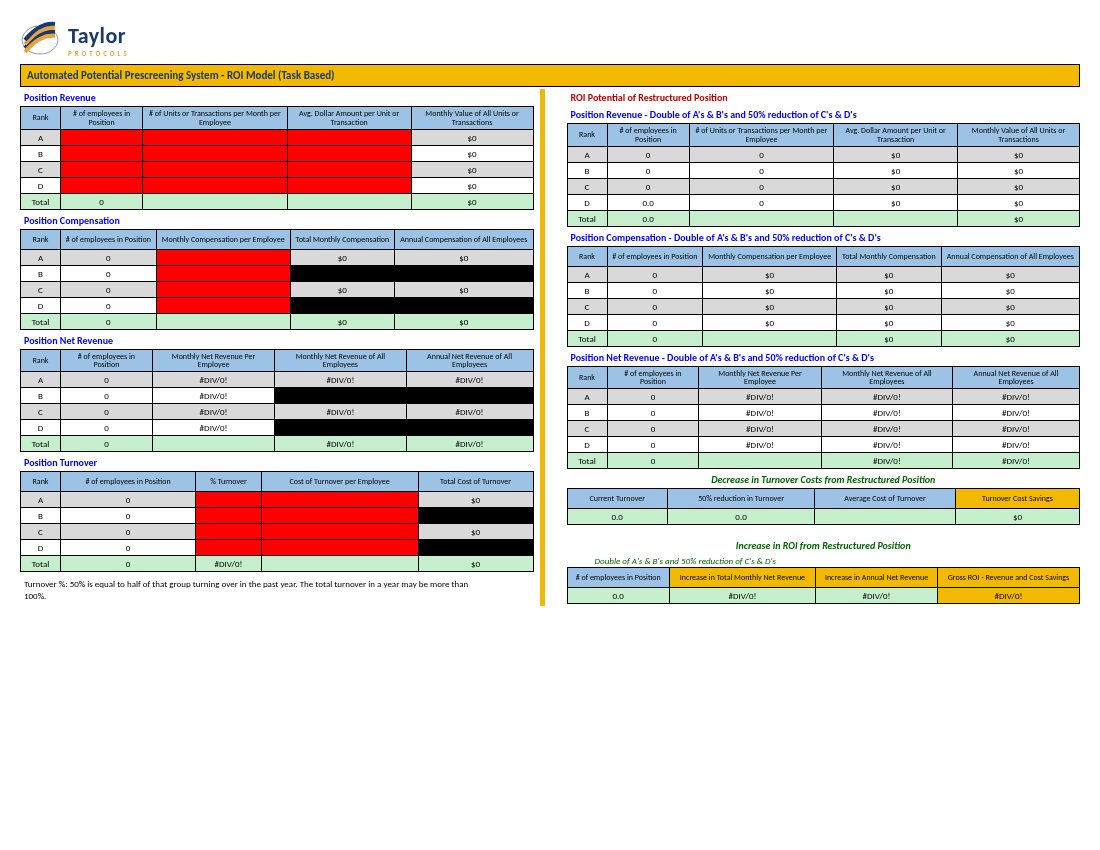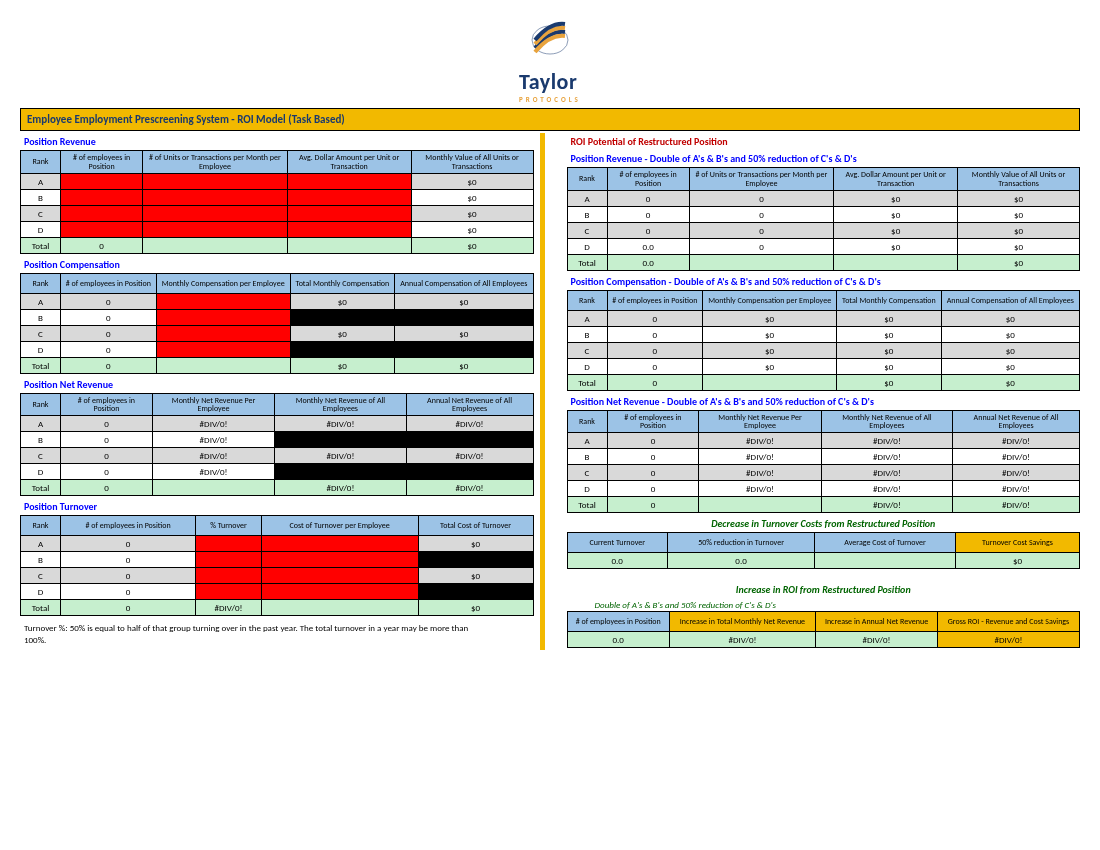--- a/index.html
+++ b/index.html
@@ -1,17 +1,17 @@
 <!DOCTYPE html>
 <html><head>
 <meta charset="utf-8">
 <style>
   * { box-sizing: border-box; }
   body { margin: 0; padding: 20px; font-family: Calibri, Arial, sans-serif; font-size: 9px; background: #fff; width: 1100px; }
-  .logo-area { display: flex; align-items: center; gap: 8px; margin-bottom: 4px; flex-direction: column; }
+  .logo-area { display: flex; align-items: center; gap: 8px; margin-bottom: 4px; }
   .logo-svg { width: 40px; height: 40px; }
   .logo-text { display: flex; flex-direction: column; }
   .logo-main { font-size: 22px; font-weight: bold; color: #1a3a6e; letter-spacing: 0.5px; }
   .logo-sub { font-size: 7px; color: #e8a33d; letter-spacing: 3px; font-weight: bold; }
   .yellow-bar { background: #f2b900; padding: 4px 6px; font-size: 11px; font-weight: bold; color: #1a3a6e; border: 1px solid #000; margin-bottom: 2px; }
   .layout { display: flex; gap: 16px; }
   .left, .right { flex: 1; }
   .left { border-right: 5px solid #f2b900; padding-right: 6px; }
   .right { padding-left: 6px; }
   .section-title { font-size: 10px; font-weight: bold; color: #0000ff; padding: 2px 4px; }
@@ -39,21 +39,21 @@
     <path d="M5 24 Q 20 6 35 8" stroke="#e8a33d" stroke-width="4" fill="none"></path>
     <path d="M5 32 Q 20 14 35 16" stroke="#e8a33d" stroke-width="4" fill="none"></path>
     <path d="M5 20 Q 20 2 35 4" stroke="#1a3a6e" stroke-width="4" fill="none"></path>
   </svg>
   <div class="logo-text">
     <span class="logo-main">Taylor</span>
     <span class="logo-sub">PROTOCOLS</span>
   </div>
 </div>
 
-<div class="yellow-bar">Employee Employment Prescreening System - ROI Model (Task Based)</div>
+<div class="yellow-bar">Automated Potential Prescreening System - ROI Model (Task Based)</div>
 
 <div class="layout">
   <div class="left">
 
     <div class="section-title">Position Revenue</div>
     <table>
       <tbody>
           <tr>
         <th class="narrow">Rank</th>
         <th># of employees in Position</th>

